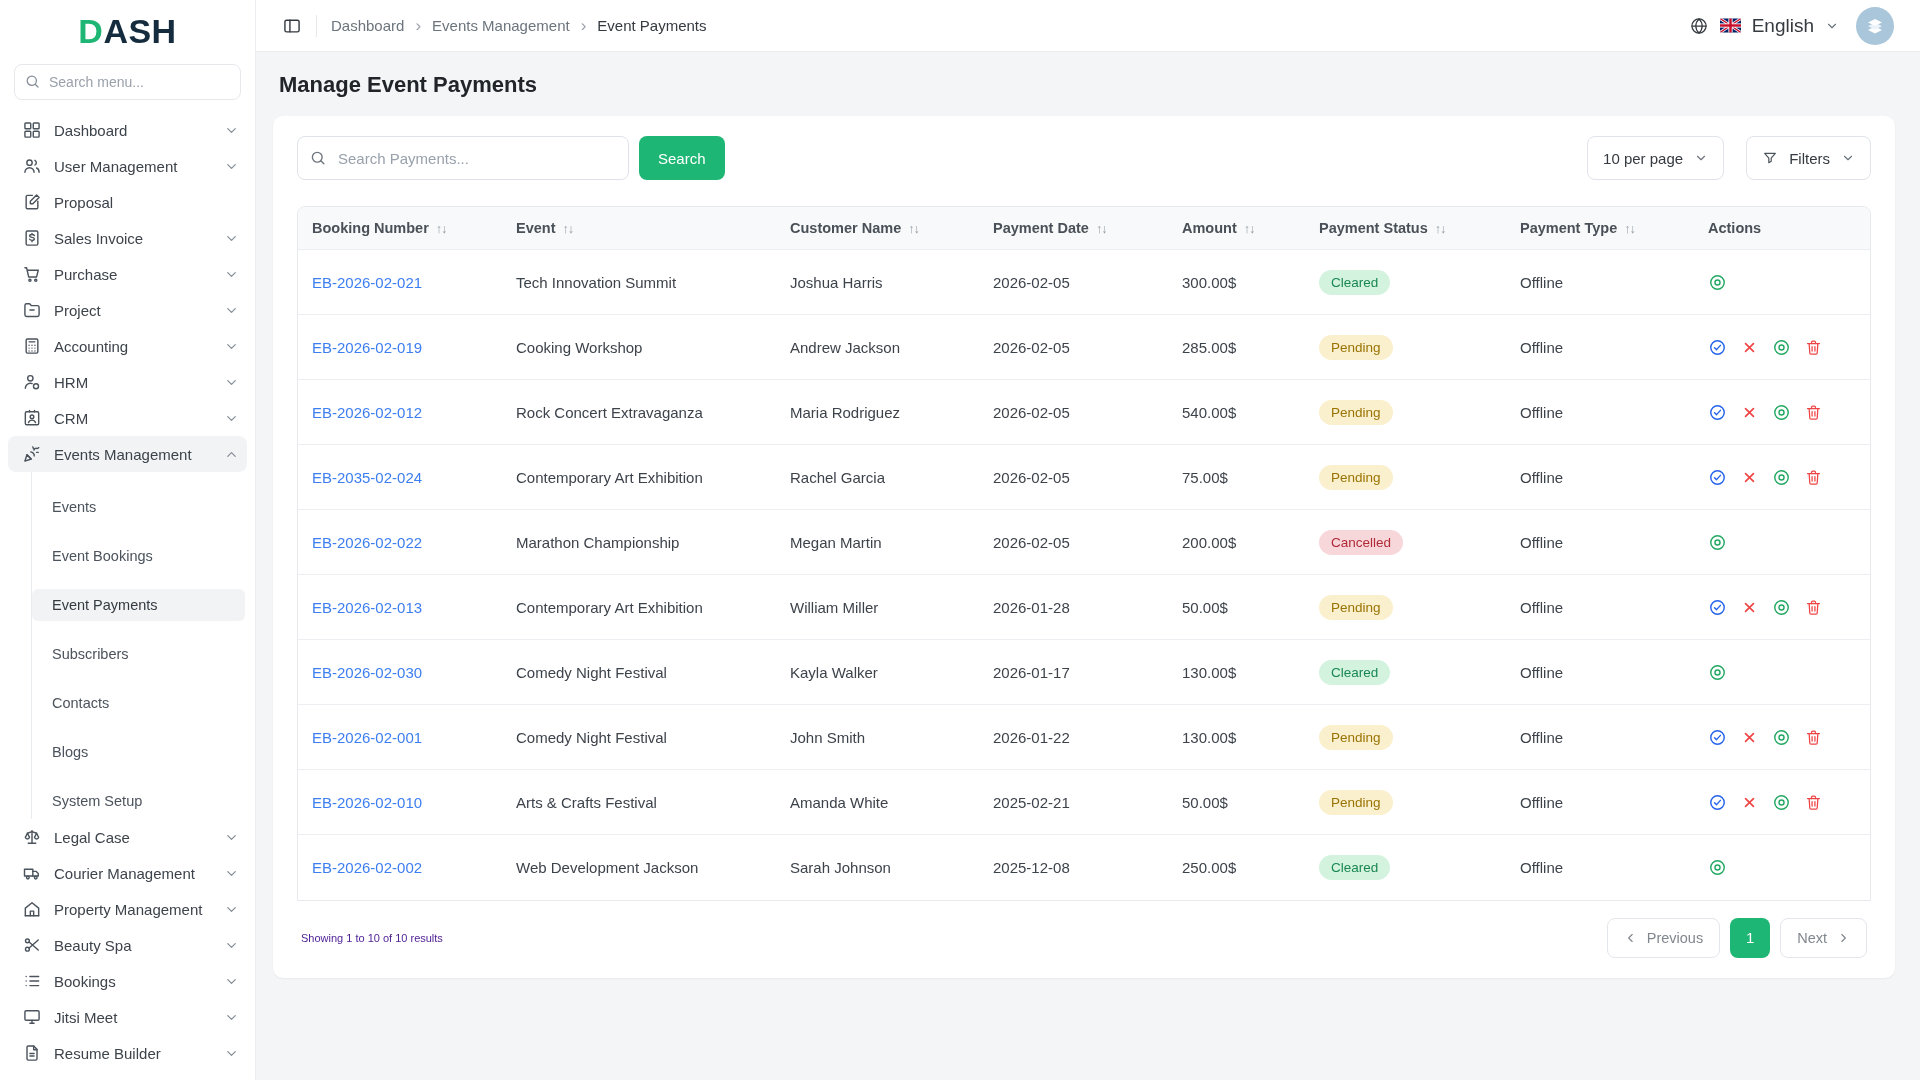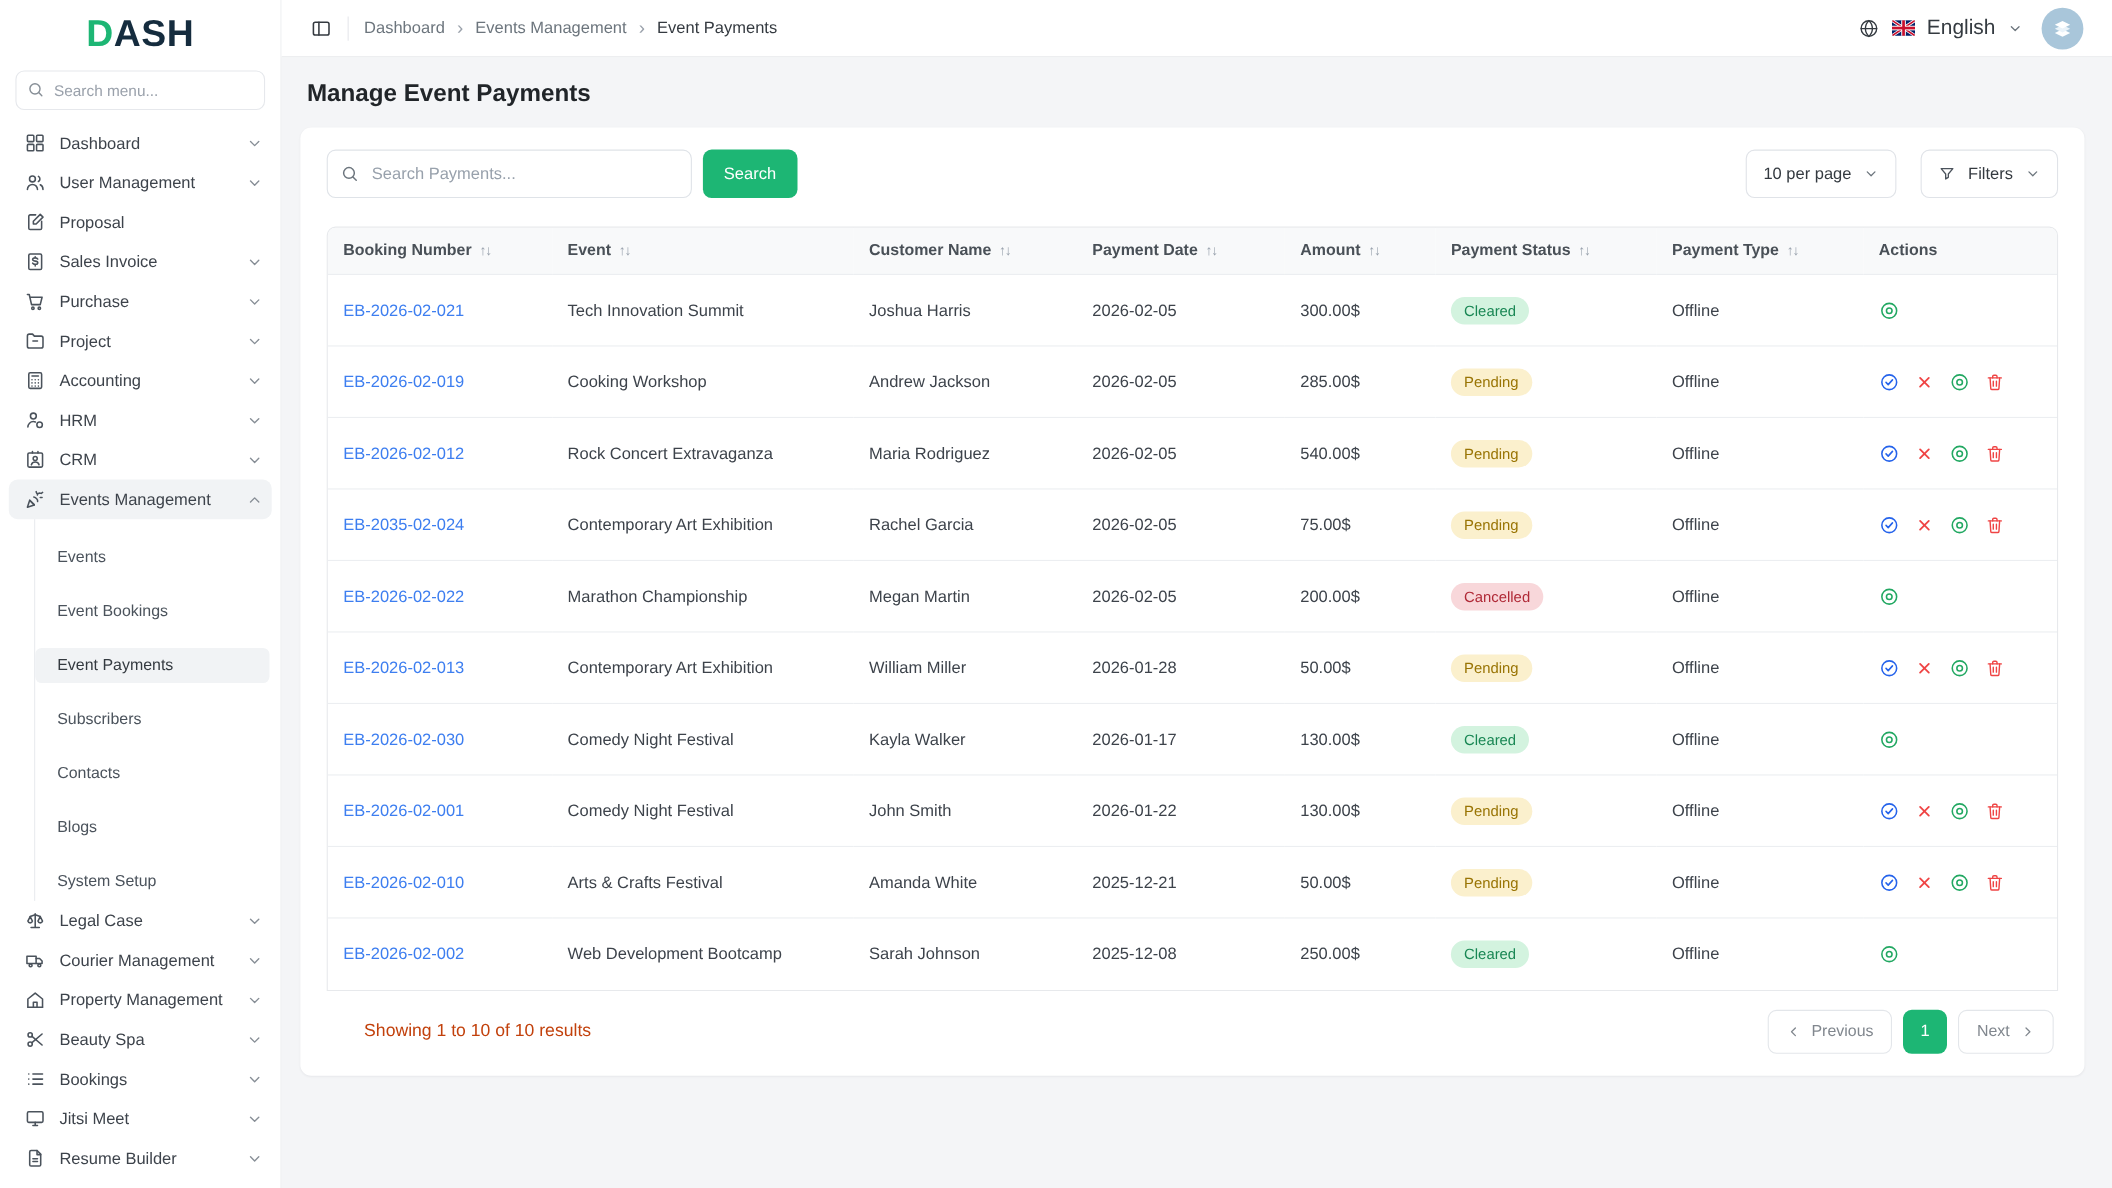--- a/index.html
+++ b/index.html
@@ -81,21 +81,21 @@
   tbody td { padding:0 14px; height:65px; border-top:1px solid #eceef1; color:#3d434b;
     white-space:nowrap; overflow:hidden; text-overflow:ellipsis; }
   a.booking { color:var(--link); text-decoration:none; cursor:pointer; }
   .pill { display:inline-block; padding:5px 12px; border-radius:14px; font-size:13.5px; }
   .actions { display:flex; gap:13px; align-items:center; }
   .act { background:none; border:none; padding:0; cursor:pointer; display:flex; }
   .act svg { width:19px; height:19px; }
 
   
   .table-footer { display:flex; justify-content:space-between; align-items:center; padding:17px 4px 10px; }
-  .summary { color:#c2410c; font-size:16px;margin-left:30px; }
+  .summary { color:#4c1d95; font-size:11px; }
   .pager { display:flex; gap:10px; align-items:center;justify-content:center; }
   .pg-btn { height:40px; padding:0 16px; border:1px solid #e3e6ea; border-radius:8px; background:#fff;
     color:#81878e; font-size:14.5px; display:flex; align-items:center; gap:9px; cursor:pointer; font-family:inherit; }
   .pg-btn svg { width:14px; height:14px; }
   .pg-num { width:40px; height:40px; background:var(--primary); color:#fff; border-radius:8px; border:none;
     display:flex; align-items:center; justify-content:center; font-size:15px; cursor:pointer; font-family:inherit; }
 </style>
 </head>
 <body>
 
@@ -693,21 +693,21 @@
                           <path d="M10.2 10.8v5.7m3.6-5.7v5.7"></path>
                         </svg>
                       </button>
                     </div>
                   </td>
                 </tr>
                 <tr>
                   <td><a class="booking">EB-2026-02-010</a></td>
                   <td>Arts &amp; Crafts Festival</td>
                   <td>Amanda White</td>
-                  <td>2025-12-21</td>
+                  <td>2025-02-21</td>
                   <td>50.00$</td>
                   <td><span class="pill" style="background:#fbf0cd;color:#997404">Pending</span></td>
                   <td>Offline</td>
                   <td>
                     <div class="actions">
                       <button class="act" style="color:#2563eb">
                         <svg class="" viewBox="0 0 24 24" fill="none" stroke="currentColor" stroke-width="1.8" stroke-linecap="round" stroke-linejoin="round">
                           <circle cx="12" cy="12" r="8.5"></circle>
                           <path d="m8.3 12.2 2.5 2.5 4.9-5.4"></path>
                         </svg>
@@ -729,21 +729,21 @@
                           <path d="M9.5 7V5.5A1.5 1.5 0 0 1 11 4h2a1.5 1.5 0 0 1 1.5 1.5V7"></path>
                           <path d="M6.5 7l.8 12a1.5 1.5 0 0 0 1.5 1.4h6.4a1.5 1.5 0 0 0 1.5-1.4l.8-12"></path>
                           <path d="M10.2 10.8v5.7m3.6-5.7v5.7"></path>
                         </svg>
                       </button>
                     </div>
                   </td>
                 </tr>
                 <tr>
                   <td><a class="booking">EB-2026-02-002</a></td>
-                  <td>Web Development Bootcamp</td>
+                  <td>Web Development Jackson</td>
                   <td>Sarah Johnson</td>
                   <td>2025-12-08</td>
                   <td>250.00$</td>
                   <td><span class="pill" style="background:#d3f3df;color:#198754">Cleared</span></td>
                   <td>Offline</td>
                   <td>
                     <div class="actions">
                       <button class="act" style="color:#22a862">
                         <svg class="" viewBox="0 0 24 24" fill="none" stroke="currentColor" stroke-width="1.8" stroke-linecap="round" stroke-linejoin="round">
                           <circle cx="12" cy="12" r="8.5"></circle>

